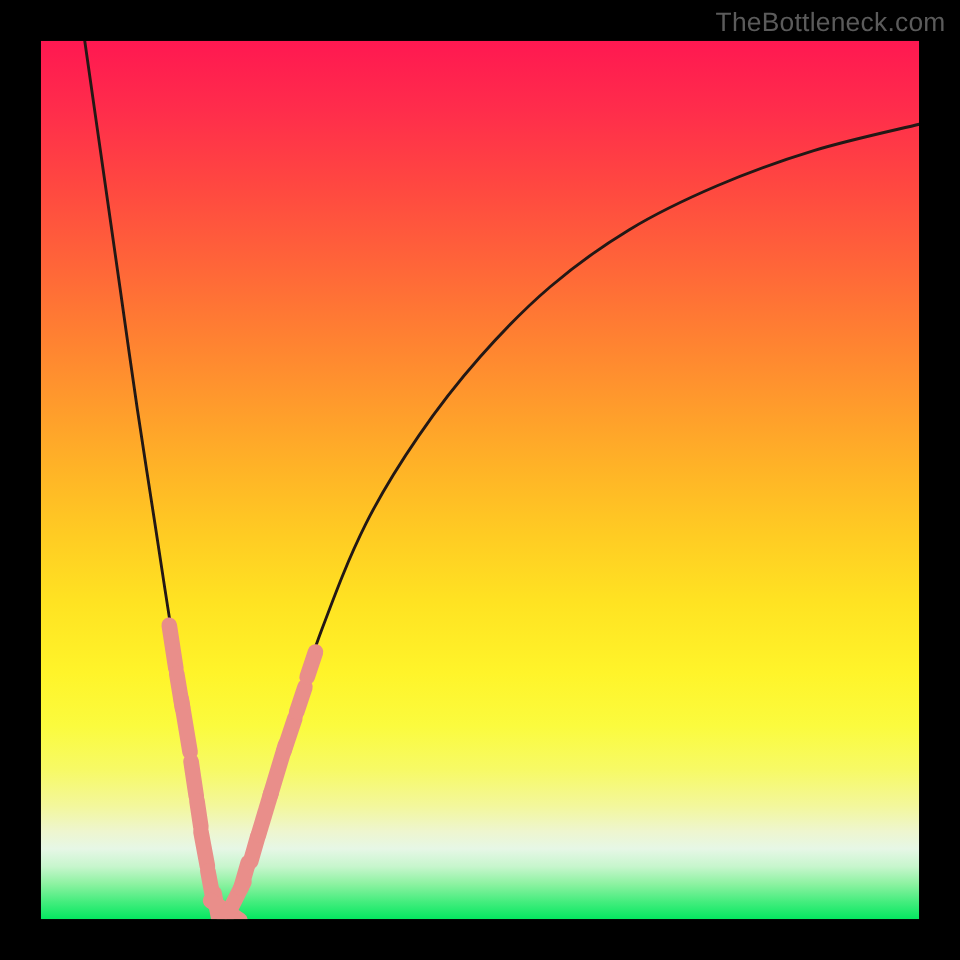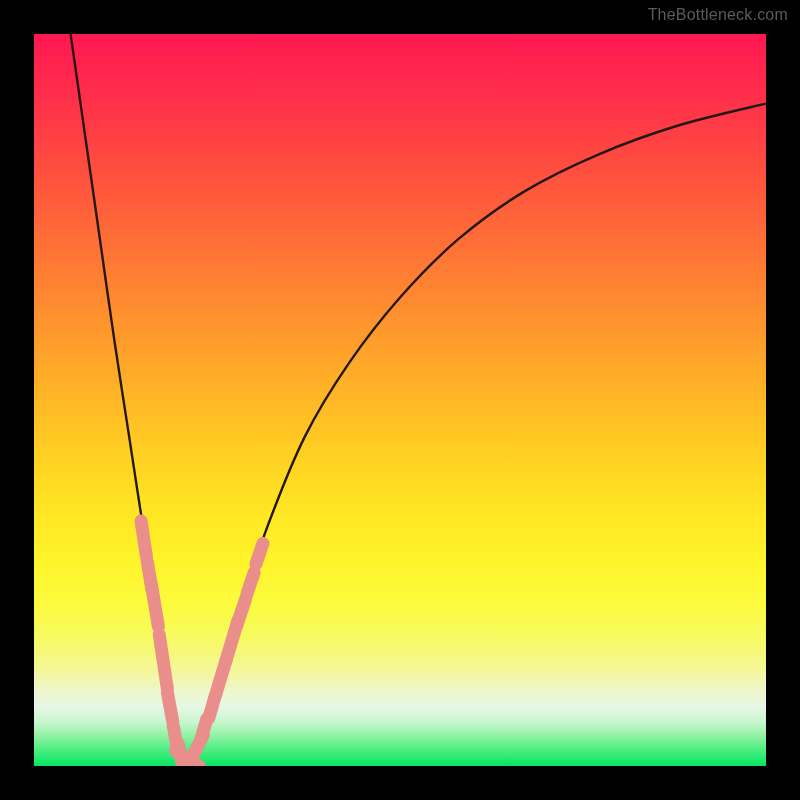--- a/index.html
+++ b/index.html
@@ -51,21 +51,21 @@
       #8cf2a1 96%,
       #45ed7e 98%,
       #04e860 100%
     );
   }
   .watermark {
     position: absolute;
     top: 6px;
     right: 12px;
     color: #5b5b5b;
-    font-size: 16px;
+    font-size: 22px;
     font-weight: 400;
     letter-spacing: 0.2px;
     user-select: none;
   }
   svg.curve {
     position: absolute;
     inset: 0;
   }
 </style>
 </head>

